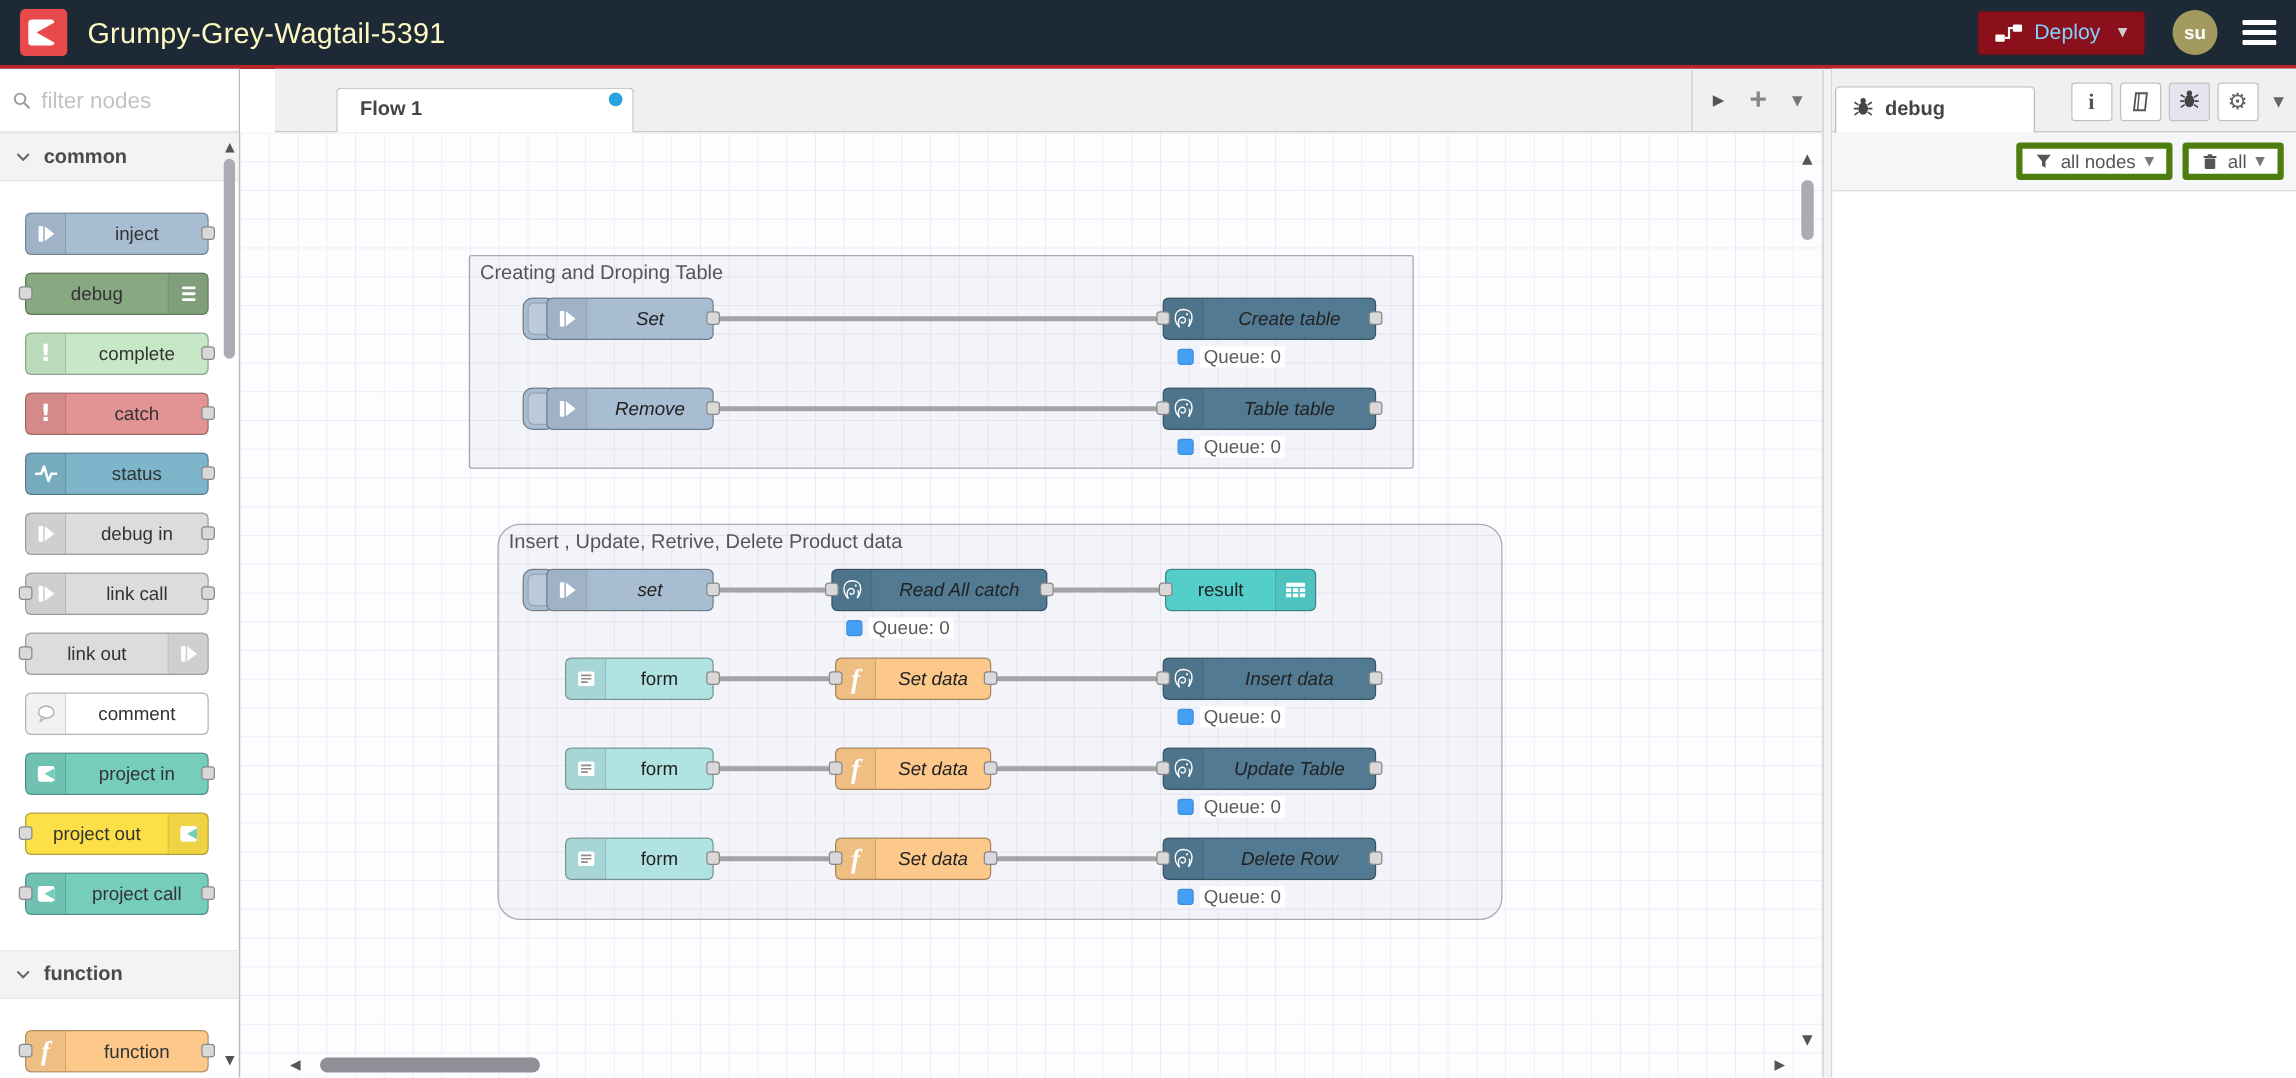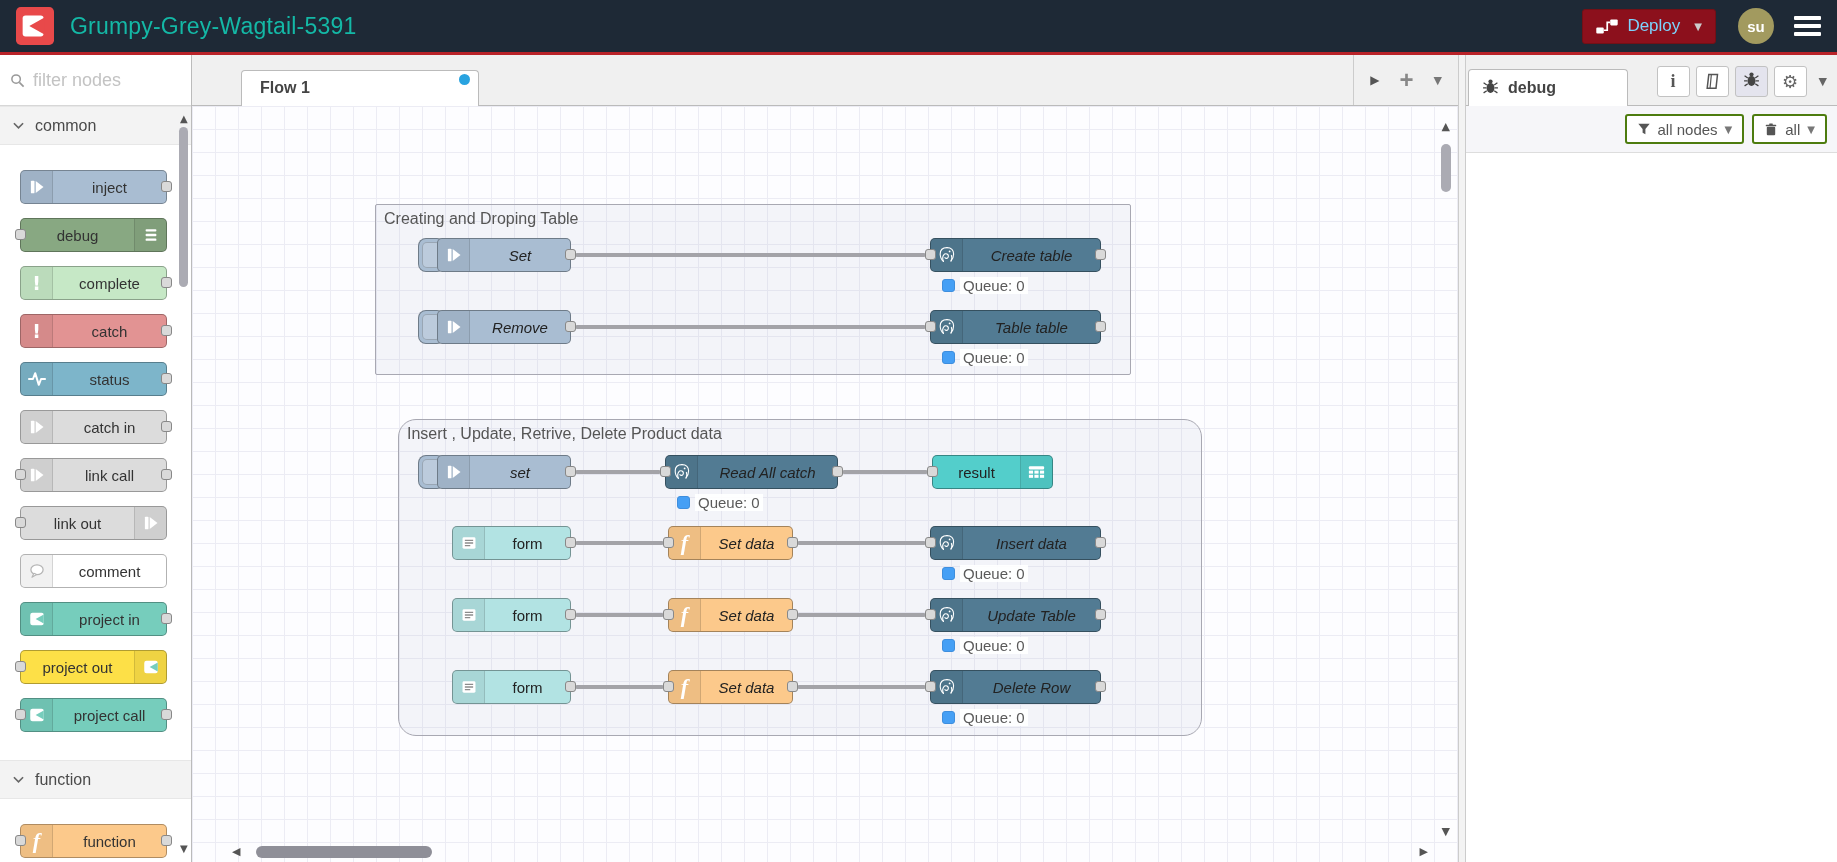--- a/index.html
+++ b/index.html
@@ -3,21 +3,21 @@
 <meta charset="utf-8">
 <style>
   * { margin:0; padding:0; box-sizing:border-box; }
   html,body { width:1837px; height:862px; overflow:hidden; font-family:"Liberation Sans",sans-serif; background:#fff; }
 
   
   .header { position:absolute; left:0; top:0; width:1837px; height:55px;
             background:#1e2936; border-bottom:3px solid #b92329;
             display:flex; align-items:center; padding:0 14px; }
   .logo { width:38px; height:38px; margin-left:2px; }
-  .app-title { color:#14b8a6; font-size:23px; margin-left:16px; letter-spacing:.2px; }
+  .app-title { color:#fef9c3; font-size:23px; margin-left:16px; letter-spacing:.2px; }
   .hdr-right { margin-left:auto; display:flex; align-items:center; }
   .deploy-btn { display:flex; align-items:center; gap:9px; height:35px; padding:0 13px;
                 background:#8C101C; border:1px solid #721016; border-radius:3px; cursor:pointer; }
   .deploy-btn .dlabel { color:#7dd3fc; font-size:17px; }
   .deploy-btn .caret { margin-left:5px; }
   .caret { color:#ccc; font-size:10px; font-family:"DejaVu Sans",sans-serif; }
   .avatar { width:36px; height:36px; border-radius:50%; background:#a29a5f; color:#fff;
             font-size:15px; font-weight:bold; display:flex; align-items:center; justify-content:center;
             margin:0 18px 0 22px; cursor:pointer; }
   .hamburger { display:flex; flex-direction:column; gap:4px; cursor:pointer; padding:4px 2px; }
@@ -26,21 +26,21 @@
   
   .palette { position:absolute; left:0; top:55px; width:192px; bottom:0; background:#fff;
              border-right:1px solid #bbb; overflow:hidden; }
   .palette-search { height:51px; border-bottom:1px solid #d7d7d7; display:flex; align-items:center;
                     gap:8px; padding-left:10px; }
   .palette-search input { border:none; outline:none; font-size:18px; color:#555; width:130px;
                           font-family:"Liberation Sans",sans-serif; }
   .palette-search input::placeholder { color:#c3c3c3; }
   .cat-header { height:39px; background:#f3f3f3; border-top:1px solid #e7e7e7; border-bottom:1px solid #e7e7e7;
                 display:flex; align-items:center; gap:11px; padding-left:13px;
-                font-weight:normal; color:#4a4a4a; font-size:16px; cursor:pointer; }
+                font-weight:bold; color:#4a4a4a; font-size:16px; cursor:pointer; }
   .cat-items { padding:25px 0 14px 0; }
   .pnode { position:relative; width:147px; height:34px; margin:0 0 14px 20px; border-radius:5px;
            border:1px solid rgba(0,0,0,.30); font-size:15px; color:#333; cursor:grab; }
   .pal-scroll-up   { position:absolute; top:58px;  left:180px; color:#555; font-size:10px; font-family:"DejaVu Sans",sans-serif; cursor:pointer;}
   .pal-scroll-thumb{ position:absolute; top:72px;  left:179px; width:9px; height:160px; background:#ababb3; border-radius:5px; cursor:pointer;}
   .pal-scroll-down { position:absolute; bottom:8px; left:180px; color:#555; font-size:10px; font-family:"DejaVu Sans",sans-serif; cursor:pointer;}
 
   
   .iconseg { position:absolute; top:0; bottom:0; width:32px; display:flex; align-items:center;
              justify-content:center; background:rgba(0,0,0,.055); }
@@ -52,21 +52,21 @@
   .nlabel.pad-right { right:32px; }
   .nlabel.it { font-style:italic; }
   .port { position:absolute; width:11px; height:11px; top:10px; background:#d9d9d9;
           border:1px solid #888; border-radius:3px; cursor:crosshair; }
   .port.pin  { left:-6px; }
   .port.pout { right:-6px; }
   .ic-excl { color:#fff; font-weight:bold; font-size:19px; font-family:"DejaVu Sans",sans-serif; }
   .ic-f { color:#fff; font-style:italic; font-family:"Liberation Serif",serif; font-size:22px; font-weight:bold; line-height:1; }
 
   
-  .canvas-wrap { position:absolute; left:192px; top:55px; width:1266px; bottom:0; }
+  .canvas-wrap { position:absolute; left:192px; top:55px; width:1266px; bottom:0;padding-left:28px; }
   .tabbar { height:51px; background:#f0f0f0; border-bottom:1px solid #bbb; display:flex; }
   .tab-spacer { width:49px; }
   .flow-tab { position:relative; width:238px; margin-top:15px; height:36px; background:#fff;
               border:1px solid #bbb; border-bottom:none; border-radius:4px 4px 0 0; cursor:pointer; }
   .flow-tab .tlabel { line-height:34px; padding-left:18px; font-size:16px; font-weight:600; color:#444; }
   .flow-tab .dirty-dot { position:absolute; right:8px; top:3px; width:11px; height:11px;
                          border-radius:50%; background:#29a3e0; }
   .ws-toolbar { margin-left:auto; border-left:1px solid #ccc; padding:0 16px; display:flex;
                 gap:20px; align-items:center; }
   .tbtn { color:#666; cursor:pointer; font-family:"DejaVu Sans",sans-serif; }
@@ -110,21 +110,21 @@
   .sb-btns { margin-left:auto; display:flex; align-items:center; gap:6px; padding-right:10px; margin-bottom:8px; }
   .sq-btn { width:33px; height:31px; border:1px solid #c2c2c2; background:#fff; border-radius:3px;
             display:flex; align-items:center; justify-content:center; cursor:pointer; }
   .sq-btn.active { background:#e4e4ee; }
   .sq-btn .i-info { font-family:"Liberation Serif",serif; font-weight:bold; font-size:18px; color:#555; }
   .sq-btn .i-gear { font-family:"DejaVu Sans",sans-serif; font-size:18px; color:#666; line-height:1; }
   .sb-caret { color:#666; font-size:11px; font-family:"DejaVu Sans",sans-serif; margin-left:6px; cursor:pointer; }
   .sb-filterrow { height:47px; background:#f6f6f9; border-bottom:1px solid #ddd; display:flex;
                   align-items:center; justify-content:flex-end; gap:8px; padding-right:10px; }
   .pill-btn { display:flex; align-items:center; gap:7px; height:30px; padding:0 10px; background:#fff;
-              border:2px solid #4d7c0f; border-radius:3px; color:#555; font-size:15px; cursor:pointer; }
+              border:5px solid #4d7c0f; border-radius:3px; color:#555; font-size:15px; cursor:pointer; }
   .pill-btn .caret { color:#777; }
   .sb-body { position:absolute; top:99px; left:0; right:0; bottom:0; background:#fff; }
 </style>
 </head>
 <body>
 
 <div class="header">
   <svg class="logo" viewBox="0 0 40 40">
     <rect width="40" height="40" rx="5" fill="#e8494a"></rect>
     <rect x="7" y="9" width="22" height="22" rx="3" fill="#fff"></rect>
@@ -218,21 +218,21 @@
         </div>
         <div class="pnode" style="background: rgb(220, 220, 220); --nc: #dcdcdc;">
           <div class="iconseg left">
             <svg viewBox="0 0 20 20" width="18" height="18">
               <g fill="#fff">
                 <rect x="3.2" y="3" width="4" height="14" rx="1"></rect>
                 <path d="M8.6 3.4l8.6 6.6-8.6 6.6z"></path>
               </g>
             </svg>
           </div>
-          <span class="nlabel pad-left">catch in</span>
+          <span class="nlabel pad-left">debug in</span>
           <div class="port pout"></div>
         </div>
         <div class="pnode" style="background: rgb(220, 220, 220); --nc: #dcdcdc;">
           <div class="iconseg left">
             <svg viewBox="0 0 20 20" width="18" height="18">
               <g fill="#fff">
                 <rect x="3.2" y="3" width="4" height="14" rx="1"></rect>
                 <path d="M8.6 3.4l8.6 6.6-8.6 6.6z"></path>
               </g>
             </svg>

